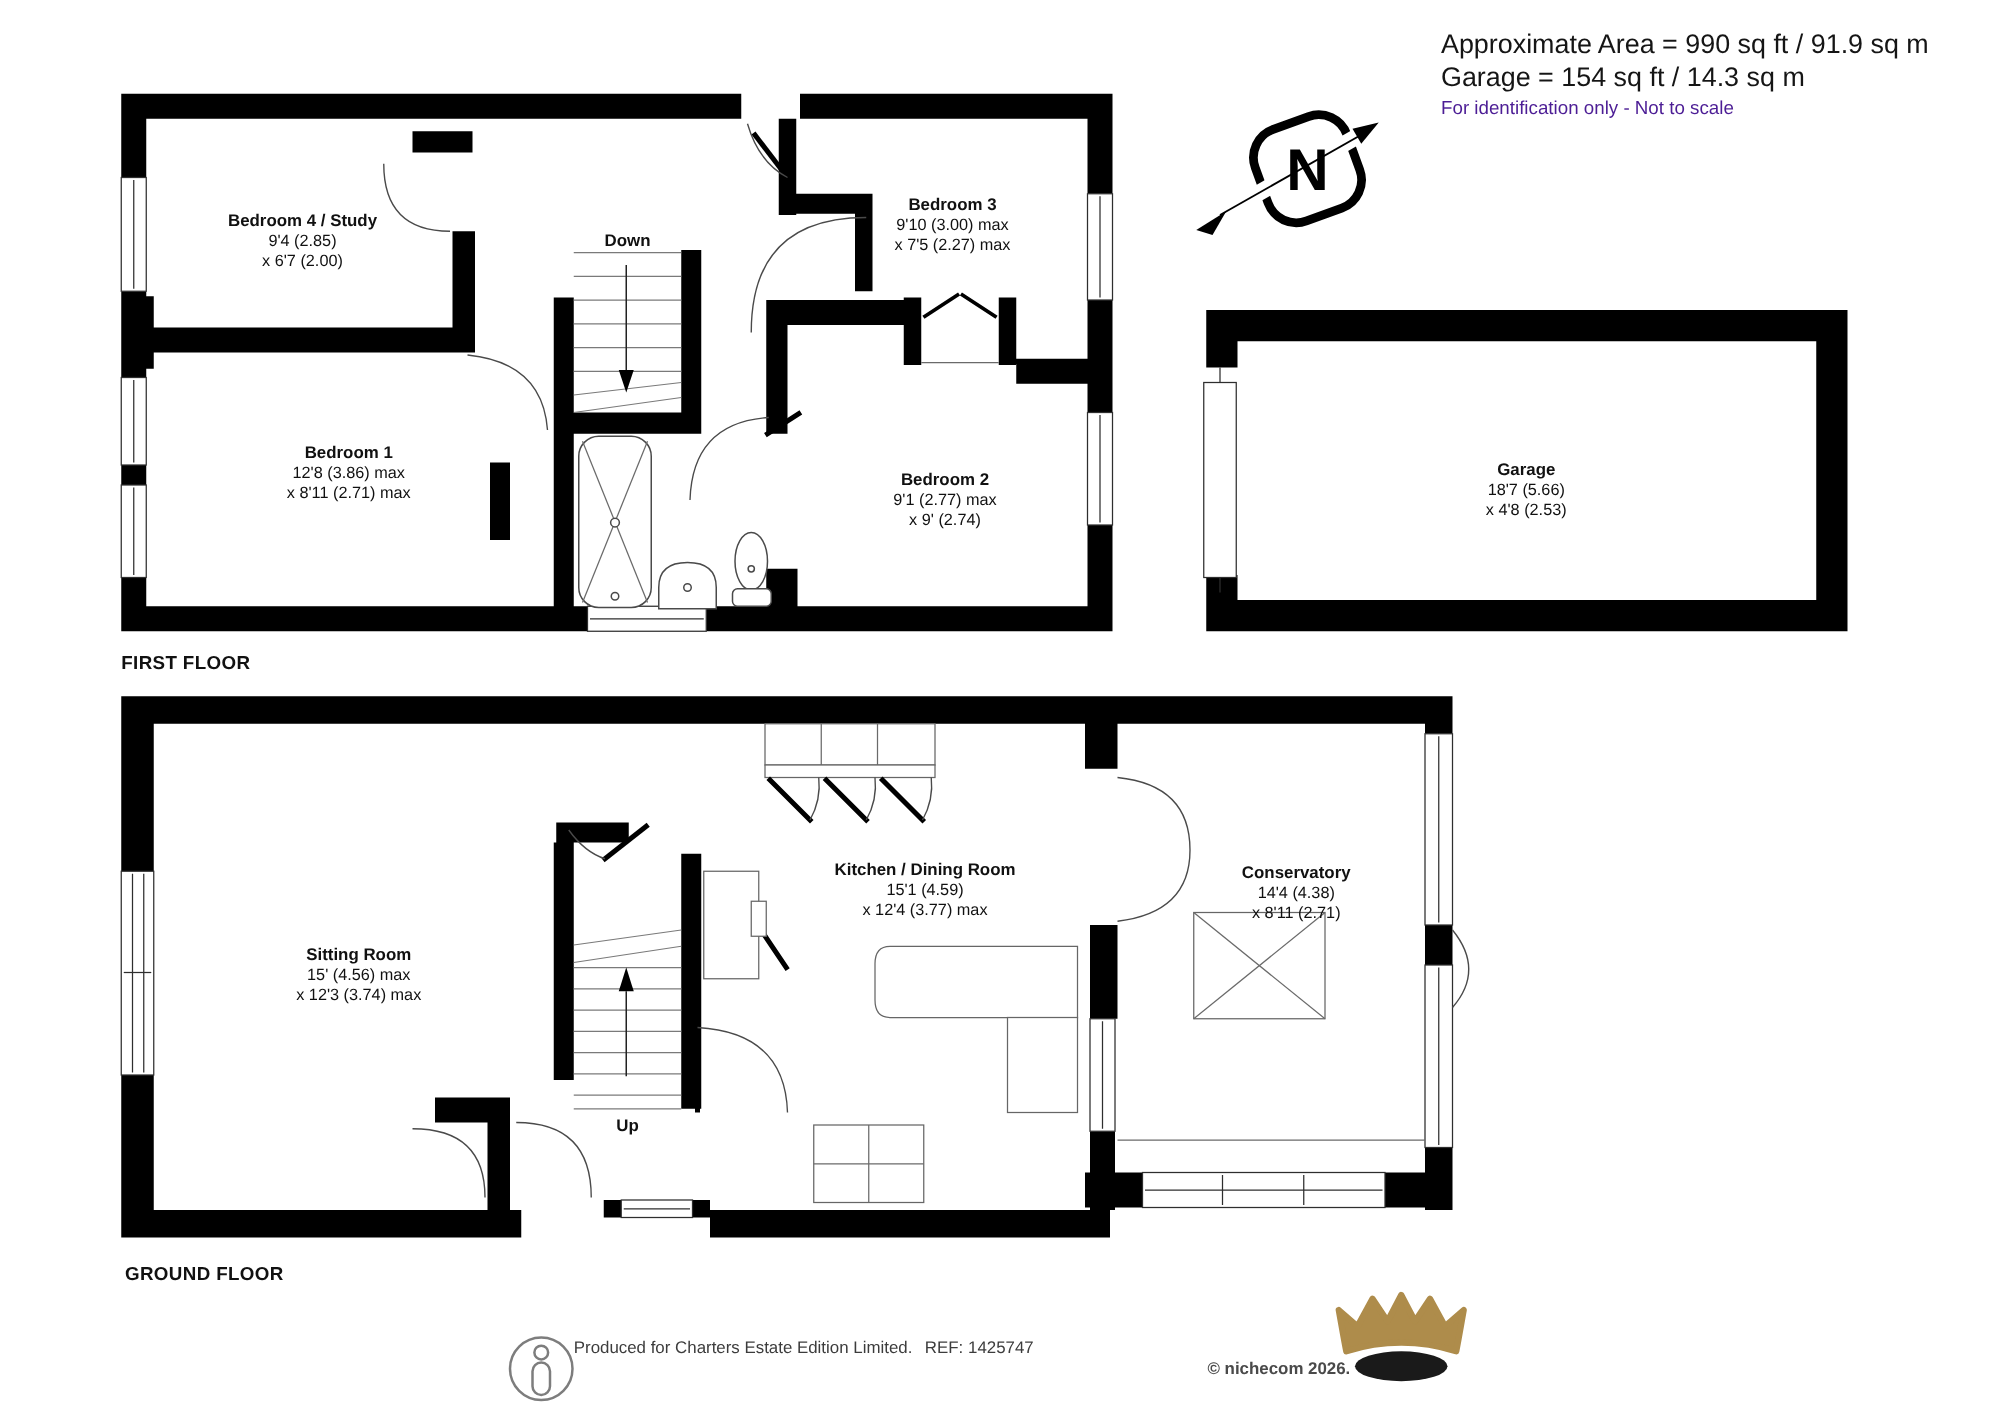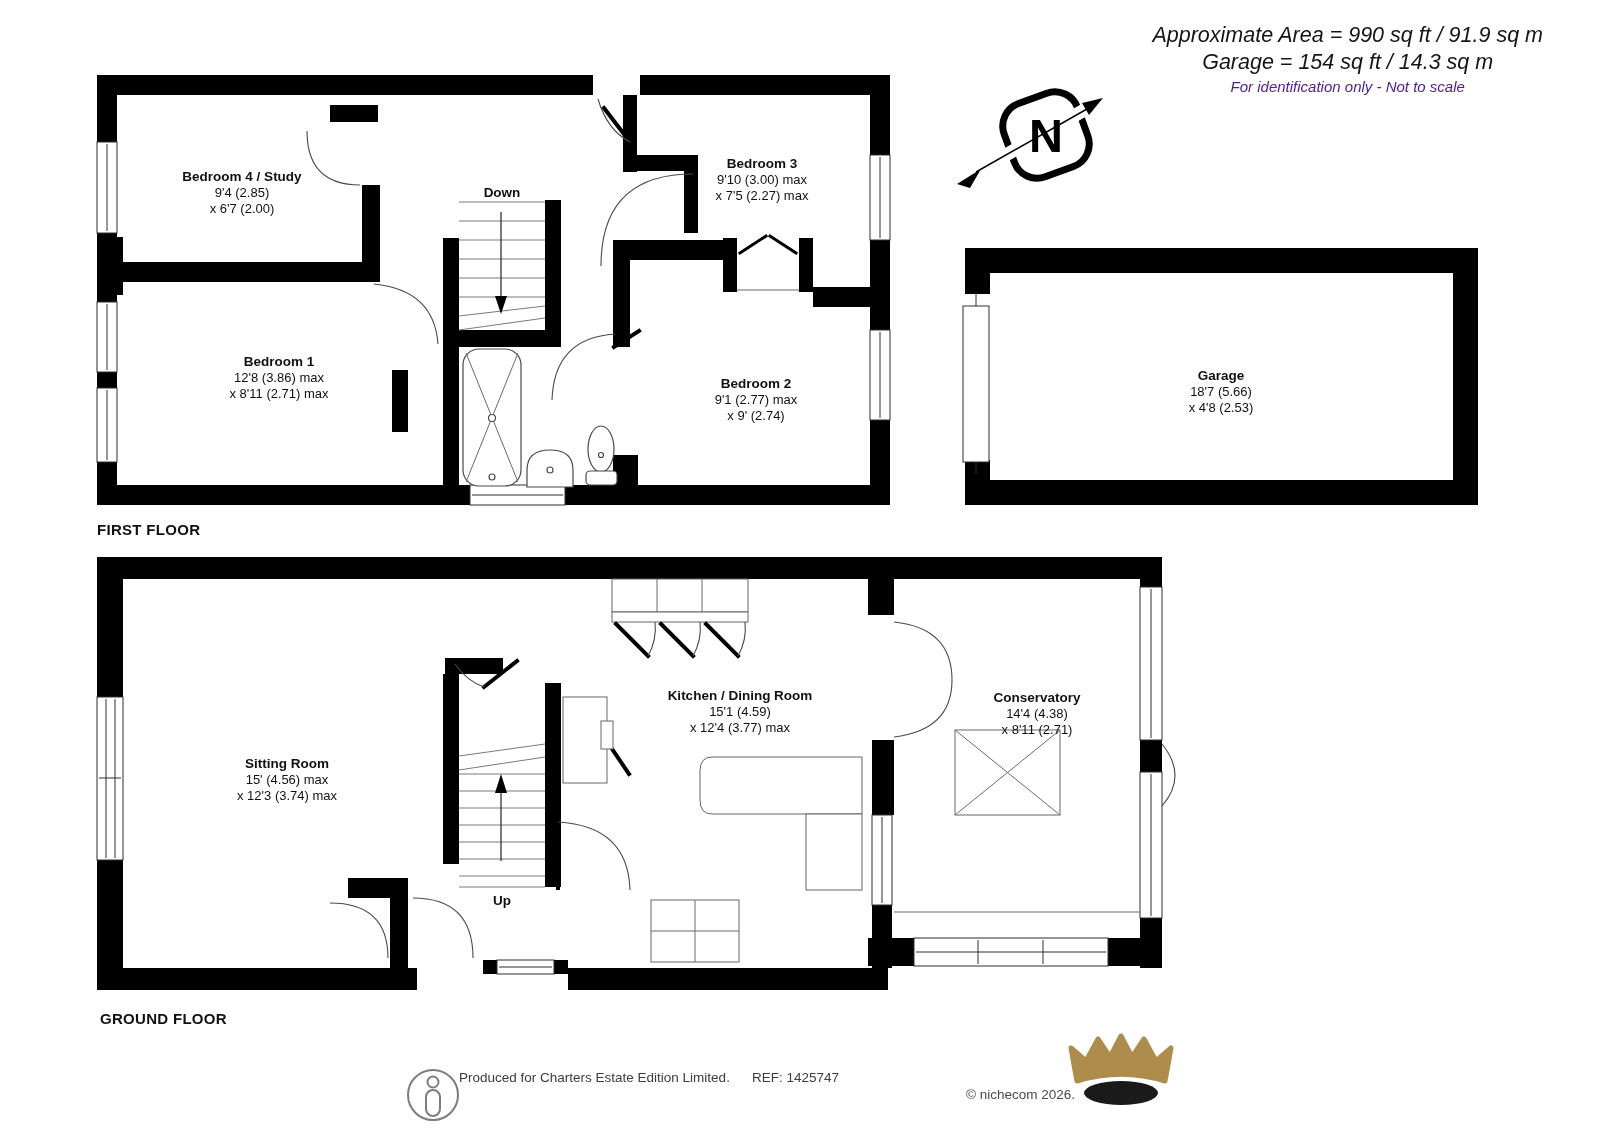--- a/index.html
+++ b/index.html
@@ -14,26 +14,26 @@
   .leaf3{stroke:#000;stroke-width:3;fill:none;stroke-linecap:square;}
   .tread{stroke:#7a7a7a;stroke-width:1;fill:none;}
   .fixture{fill:#fff;stroke:#4a4a4a;stroke-width:1.2;}
   .thinline{stroke:#6a6a6a;stroke-width:1;fill:none;}
   .furn{fill:#fff;stroke:#666;stroke-width:1;}
   .room-name{font-weight:bold;font-size:13.5px;fill:#111;}
   .room-dim{font-size:13px;fill:#111;}
   .floor-label{font-weight:bold;font-size:15px;fill:#111;letter-spacing:.3px;}
   .stairs-label{font-weight:bold;font-size:13.5px;fill:#111;}
   .mid{text-anchor:middle;}
-  #header-block{position:absolute;top:22px;right:57px;text-align:center;line-height:27px;
-                font-size:21.5px;color:#151515;font-style:italic;}
+  #header-block{position:absolute;top:22px;right:57px;text-align:left;line-height:27px;
+                font-size:21.5px;color:#151515;}
   #header-block .note{font-size:15px;line-height:22px;color:#4c1d95;}
   #footer-text{position:absolute;left:459px;top:1068px;font-size:13.5px;line-height:19px;color:#3c3c3c;}
-  #footer-text .ref{margin-left:22px;}
-  #copyright{position:absolute;left:966px;top:1087px;font-size:13.5px;color:#4a4a4a;}
+  #footer-text .ref{margin-left:10px;}
+  #copyright{position:absolute;left:966px;top:1087px;font-size:13.5px;color:#4a4a4a;font-weight:bold;}
   .nlet{font-weight:bold;font-size:47px;fill:#000;text-anchor:middle;}
 </style>
 </head>
 <body>
 
 <div id="canvas">
 
   <svg id="plan-svg" width="1600" height="1131" viewBox="0 0 1600 1131">
 
     <g>

